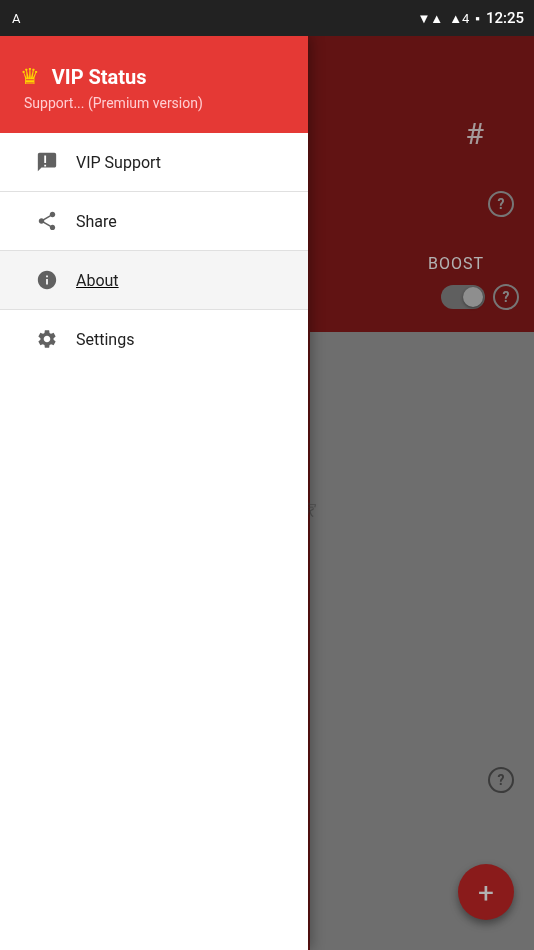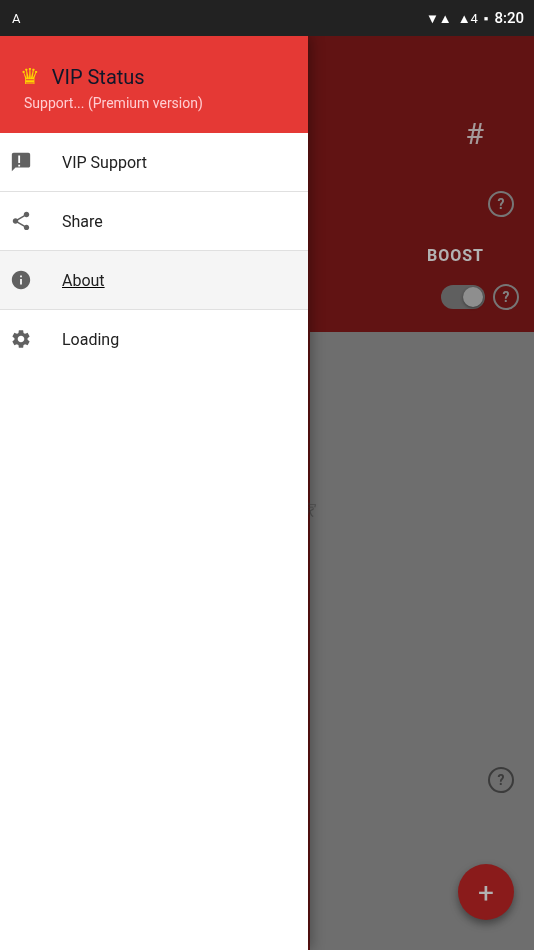--- a/index.html
+++ b/index.html
@@ -74,25 +74,25 @@
       color: #bbb;
       display: flex;
       align-items: center;
       justify-content: center;
       font-size: 14px;
       font-weight: bold;
     }
 
     .boost-label {
       position: absolute;
-      top: 210px;
+      top: 218px;
       right: 50px;
       color: #fff;
       font-size: 16px;
-      font-weight: bold;
+      font-weight: normal;
       letter-spacing: 1px;
     }
 
     
     .toggle-area {
       position: absolute;
       top: 248px;
       right: 15px;
       display: flex;
       align-items: center;
@@ -221,43 +221,43 @@
       align-items: center;
       gap: 12px;
     }
 
     .crown-icon {
       color: #ffd600;
       font-size: 22px;
     }
 
     .vip-title {
-      color: #0f172a;
+      color: #ffffff;
       font-size: 20px;
-      font-weight: normal;
+      font-weight: bold;
     }
 
     .vip-subtitle {
       color: #ffcdd2;
       font-size: 14px;
       padding-left: 4px;
     }
 
     
     .drawer-menu {
       flex: 1;
       display: flex;
       flex-direction: column;
     }
 
     .drawer-item {
       display: flex;
       align-items: center;
-      gap: 28px;
-      padding: 18px 8px;
+      gap: 16px;
+      padding: 18px 34px;
       cursor: pointer;
       background: transparent;
     }
 
     .drawer-item.active {
       background: #f5f5f5;
       text-decoration: underline;
     }
 
     .drawer-item-icon {
@@ -285,21 +285,21 @@
 <body>
 
 <div class="status-bar">
   <div class="status-bar-left">
     <span class="status-icon">A</span>
   </div>
   <div class="status-bar-right">
     <span class="status-icon">▼▲</span>
     <span class="status-icon">▲4</span>
     <span class="status-icon">▪</span>
-    <span class="status-time">8:20</span>
+    <span class="status-time">12:25</span>
   </div>
 </div>
 
 <div class="right-content">
 
   <div class="hash-icon">#</div>
 
   <div class="question-icon-1">?</div>
 
   <div class="boost-label">BOOST</div>
@@ -368,17 +368,17 @@
     </div>
 
     <div class="drawer-divider"></div>
 
     <div class="drawer-item">
       <div class="drawer-item-icon">
         <svg width="22" height="22" viewBox="0 0 24 24" fill="#616161">
           <path d="M19.14 12.94c.04-.3.06-.61.06-.94s-.02-.64-.07-.94l2.03-1.58c.18-.14.23-.41.12-.61l-1.92-3.32c-.12-.22-.37-.29-.59-.22l-2.39.96c-.5-.38-1.03-.7-1.62-.94l-.36-2.54c-.04-.24-.24-.41-.48-.41h-3.84c-.24 0-.43.17-.47.41l-.36 2.54c-.59.24-1.13.57-1.62.94l-2.39-.96c-.22-.08-.47 0-.59.22L2.74 8.87c-.12.21-.08.47.12.61l2.03 1.58c-.05.3-.09.63-.09.94s.02.64.07.94l-2.03 1.58c-.18.14-.23.41-.12.61l1.92 3.32c.12.22.37.29.59.22l2.39-.96c.5.38 1.03.7 1.62.94l.36 2.54c.05.24.24.41.48.41h3.84c.24 0 .44-.17.47-.41l.36-2.54c.59-.24 1.13-.56 1.62-.94l2.39.96c.22.08.47 0 .59-.22l1.92-3.32c.12-.22.07-.47-.12-.61l-2.01-1.58zM12 15.6c-1.98 0-3.6-1.62-3.6-3.6s1.62-3.6 3.6-3.6 3.6 1.62 3.6 3.6-1.62 3.6-3.6 3.6z"></path>
         </svg>
       </div>
-      <span class="drawer-item-label">Loading</span>
+      <span class="drawer-item-label">Settings</span>
     </div>
 
   </div>
 </div>
 
 </body></html>

